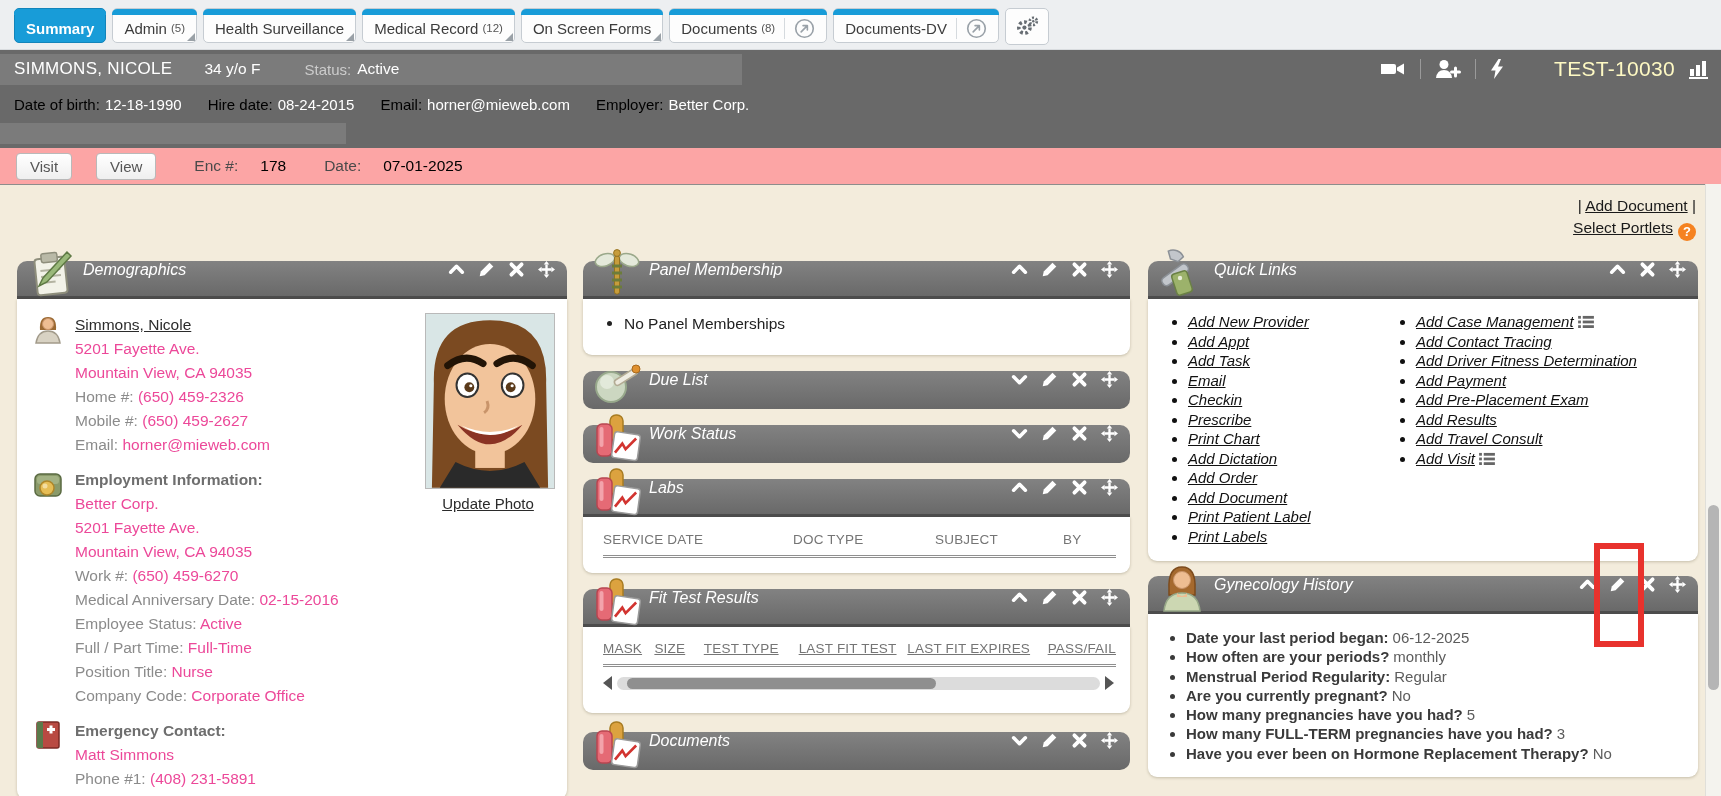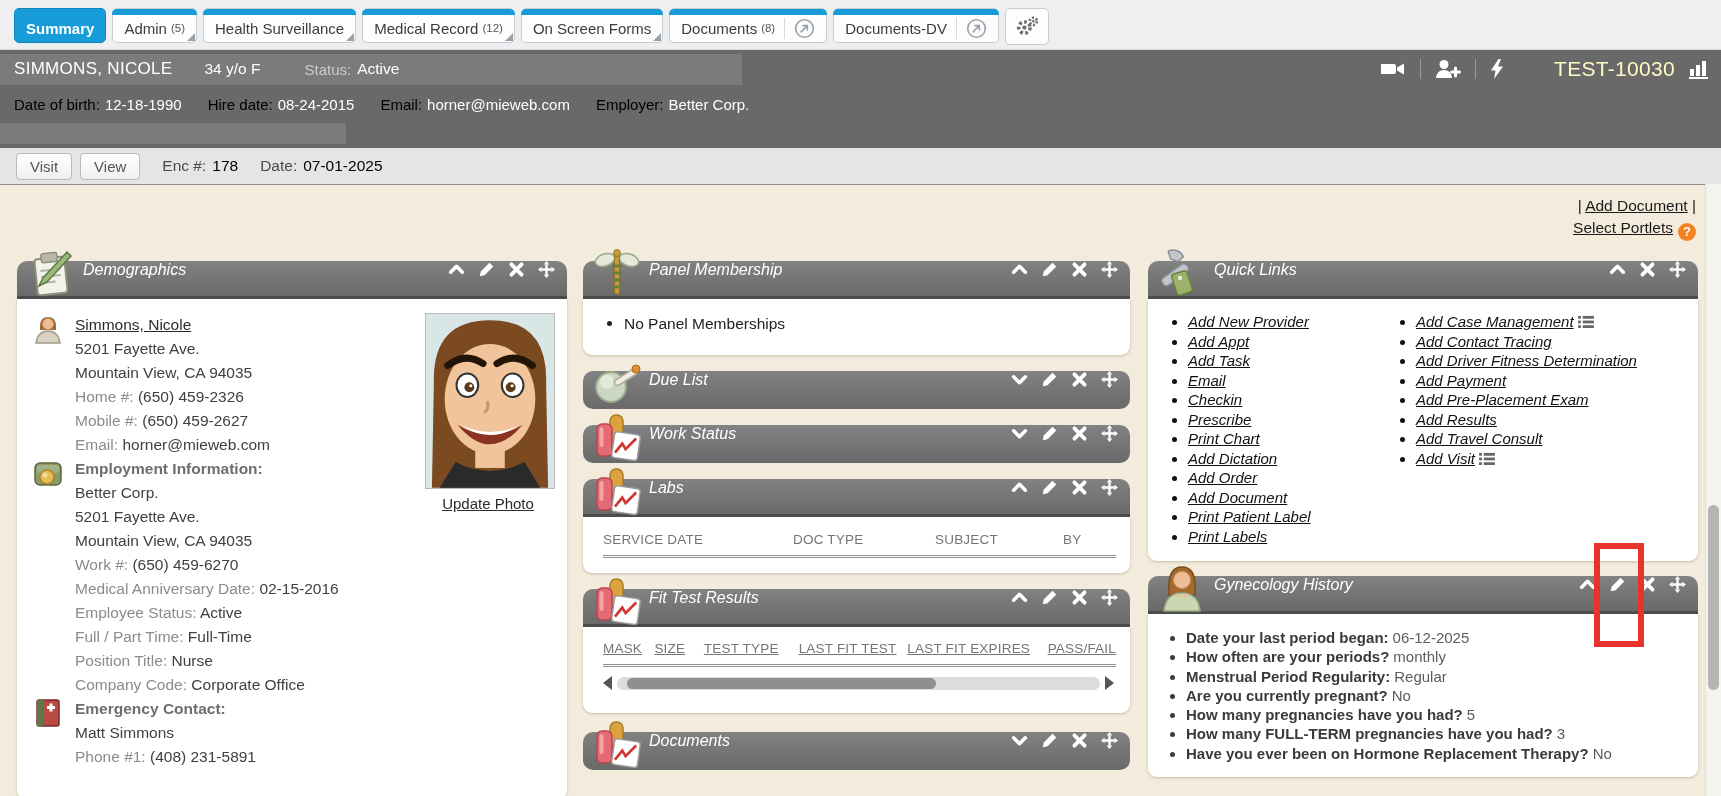--- a/index.html
+++ b/index.html
@@ -37,22 +37,22 @@
   .chartid{font-size:21px;color:#fef9c3;letter-spacing:.3px;margin-left:36px;}
   .brow2{height:32px;display:flex;align-items:center;font-size:15px;}
   .brow2 .fld{margin-left:14px;}
   .brow2 .fld + .fld{margin-left:26px;}
   .brow2 .lb{color:#000000;}
   .brow2 .vl{color:#fff;margin-left:5px;}
   .brow3{position:relative;height:28px;}
   .brow3 .band{position:absolute;left:0;top:3px;bottom:4px;width:346px;background:#7b7b7b;}
 
   
-  .encbar{position:absolute;left:0;top:148px;width:100%;height:36px;background:#e5e5e5;
-          display:flex;align-items:center;font-size:15.5px;color:#1d1d1d;}
+  .encbar{position:absolute;left:0;top:148px;width:100%;height:36px;background:#fca5a5;
+          display:flex;align-items:center;font-size:15.5px;color:#1d1d1d;gap:16px;}
   .btn{border:1px solid #b9b9b9;border-radius:4px;background:linear-gradient(#ffffff,#efefef);
        padding:4px 13px;font-size:15px;color:#555;margin-left:8px;cursor:pointer;}
   .btn:first-child{margin-left:16px;}
   .enc-label{color:#4a4a4a;margin-left:22px;}
   .enc-val{margin-left:6px;font-weight:bold;font-weight:normal;color:#000;}
 
   
   .content{position:absolute;left:0;top:184px;width:1706px;height:612px;
            background:#f3ecdc;border-top:1px solid #8d8d8c;box-sizing:border-box;}
   .toplinks{position:absolute;right:10px;top:10px;text-align:right;font-size:15.5px;
@@ -75,25 +75,25 @@
   .portlet.collapsed .phead{border-radius:10px;border-bottom:none;height:38px;}
   .picon{position:absolute;left:10px;top:-13px;width:48px;height:50px;z-index:3;}
   .ptools{margin-left:auto;display:flex;align-items:center;gap:13px;}
   .ptools svg{width:17px;height:17px;cursor:pointer;display:block;}
   .pbody{background:#fff;border-radius:0 0 9px 9px;box-shadow:0 1px 3px rgba(60,50,20,.25);
          box-sizing:border-box;}
 
   
   .demo-body{position:relative;height:500px;padding:14px 14px 0 14px;font-size:15.5px;color:#1c1c1c;}
   .dsec{position:relative;padding-left:44px;line-height:24px;}
-  .dsec + .dsec{}
+  .dsec + .dsec{margin-top:11px;}
   .dsec .secicon{position:absolute;left:2px;top:1px;width:30px;height:30px;}
   .dsec a{color:#2b2b2b;text-decoration:underline;cursor:pointer;}
   .lbl{color:#8b8b8b;}
-  .val{color:#404040;}
+  .val{color:#ec4899;}
   .dhead{color:#6e6e6e;font-weight:bold;}
   .photo{position:absolute;right:12px;top:14px;width:130px;height:176px;border:1px solid #b9b9b9;
          background:#dbe7e7;box-sizing:border-box;}
   .photo svg{display:block;width:100%;height:100%;}
   .updphoto{position:absolute;right:16px;top:196px;width:126px;text-align:center;font-size:15px;}
   .updphoto a{color:#2b2b2b;text-decoration:underline;cursor:pointer;}
 
   
   .panel-body{height:56px;padding:16px 10px 0 14px;font-size:15.5px;color:#222;}
   .bullet{display:inline-block;width:5px;height:5px;border-radius:50%;background:#222;

